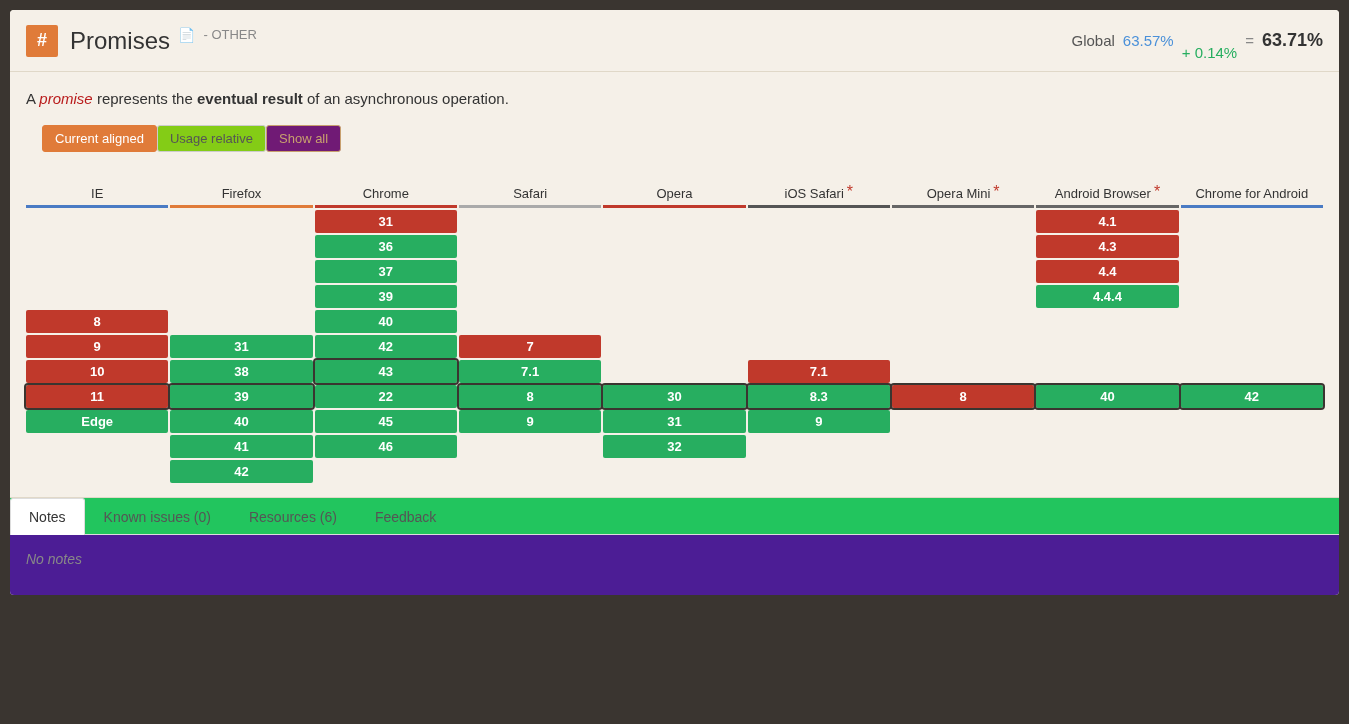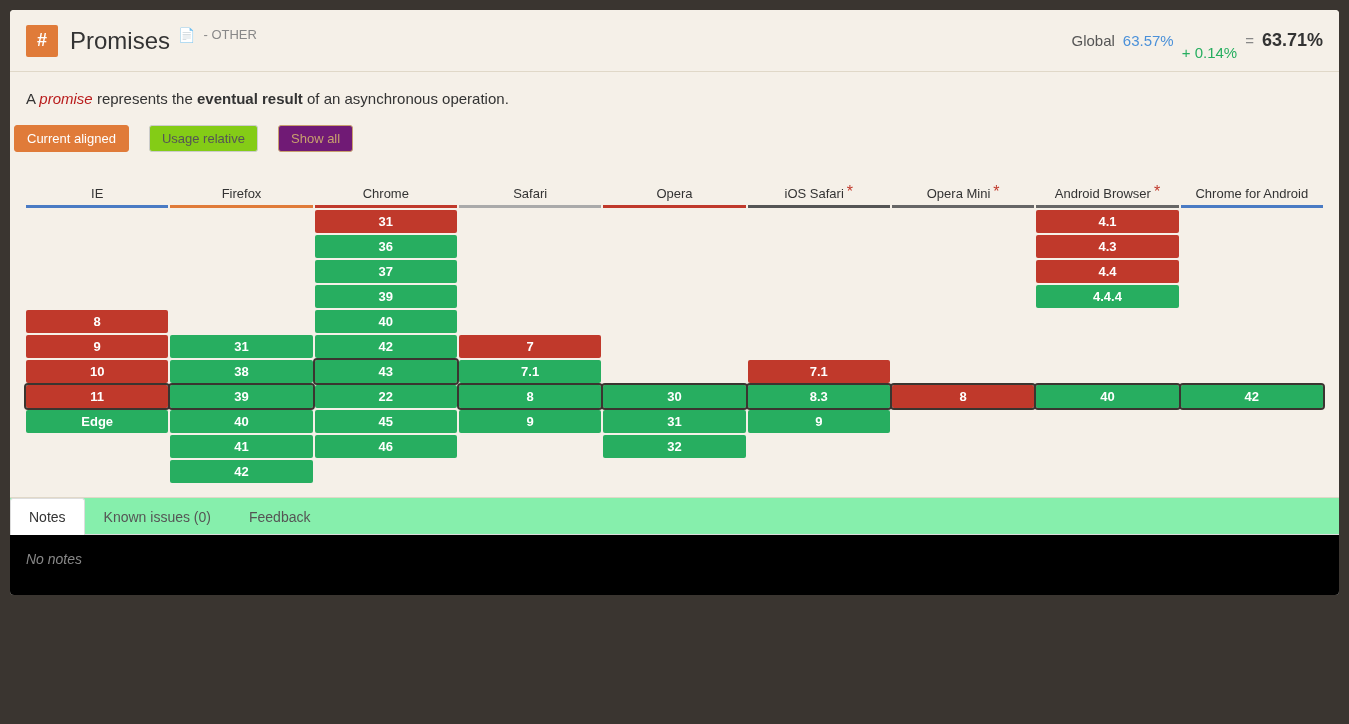--- a/index.html
+++ b/index.html
@@ -84,22 +84,22 @@
       font-weight: normal;
       color: #b91c1c;
     }
     .description strong {
       font-weight: bold;
     }
 
     
     .filter-buttons {
       display: flex;
-      gap: 20px;
-      padding: 4px 16px 12px 4px;
+      gap: 0;
+      padding: 4px 16px 12px 32px;
     }
     .btn {
       padding: 5px 12px;
       border-radius: 3px;
       border: 1px solid #ccc;
       cursor: pointer;
       font-size: 13px;
       background: #84cc16;
       color: #555;
     }
@@ -188,41 +188,41 @@
     }
 
     
     .tabs-section {
       margin-top: 12px;
       padding: 0 0 0 0;
       border-top: 1px solid #e0d8c8;
     }
     .tabs-bar {
       display: flex;
-      background: #86efac;
+      background: #22c55e;
       border-bottom: 1px solid #ddd;
     }
     .tab {
       padding: 10px 18px;
       cursor: pointer;
       font-size: 14px;
       color: #555;
       border: 1px solid transparent;
       border-bottom: none;
       margin-bottom: -1px;
     }
     .tab.active {
       background: white;
       border-color: #ddd;
       border-bottom-color: white;
       color: #333;
       border-radius: 3px 3px 0 0;
     }
     .tab-content {
-      background: #000000;
+      background: #4c1d95;
       padding: 16px;
       min-height: 60px;
       color: #888;
       font-style: italic;
       font-size: 14px;
     }
   </style>
 </head>
 <body>
 
@@ -382,20 +382,21 @@
           <div class="cell green current">42</div>
         </div>
 
       </div>
     </div>
 
     <div class="tabs-section">
       <div class="tabs-bar">
         <div class="tab active">Notes</div>
         <div class="tab">Known issues (0)</div>
+        <div class="tab">Resources (6)</div>
         <div class="tab">Feedback</div>
       </div>
       <div class="tab-content">
         <span>No notes</span>
       </div>
     </div>
 
   </div>
 </div>
 

